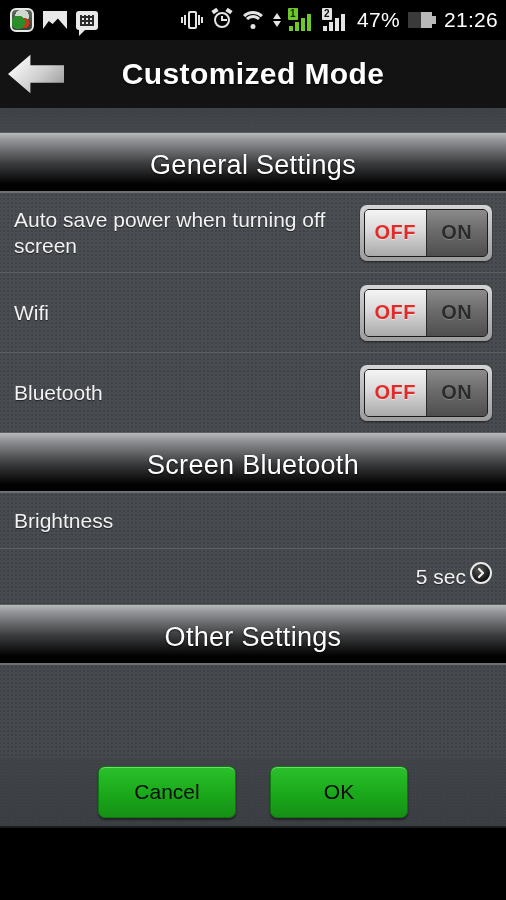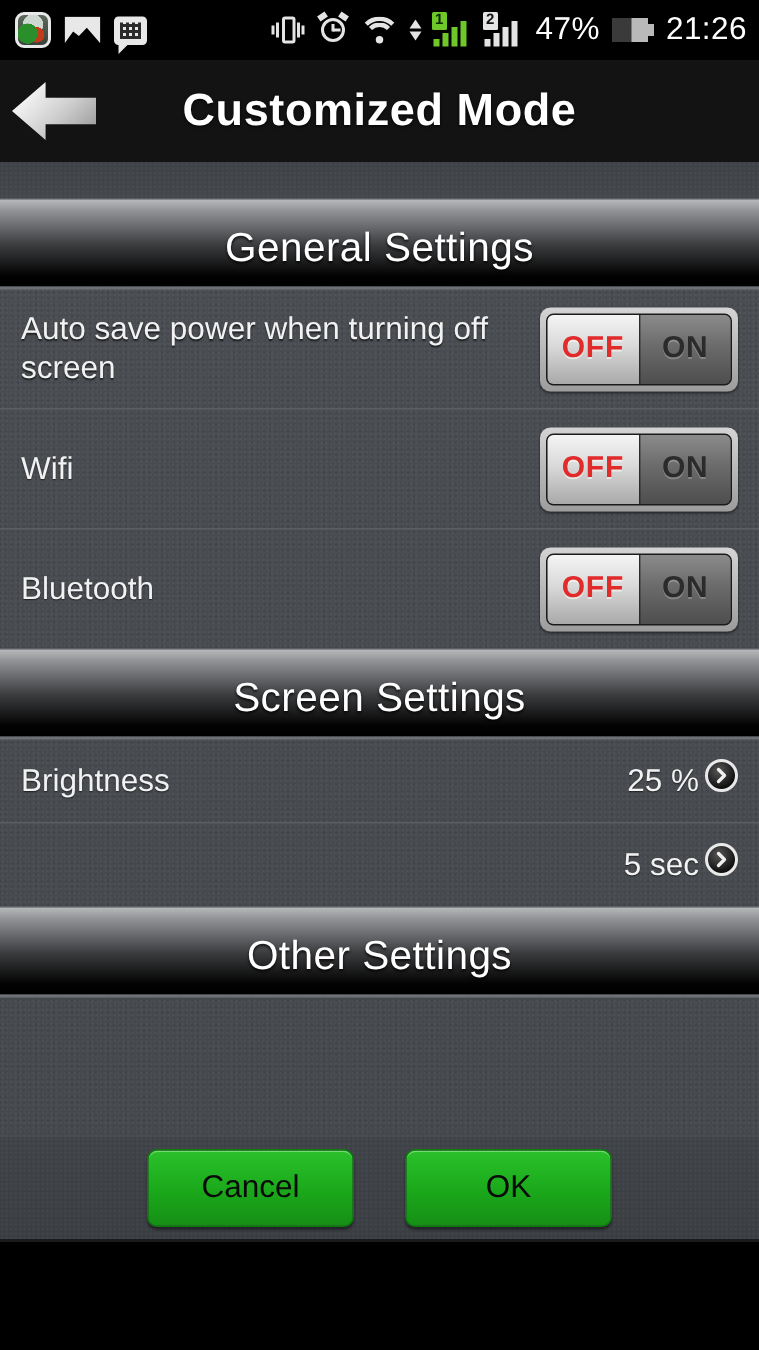--- a/index.html
+++ b/index.html
@@ -374,32 +374,24 @@
           <div class="right">
             <div class="toggle">
               <div class="track">
                 <div class="half off">OFF</div>
                 <div class="half on">ON</div>
               </div>
             </div>
           </div>
         </div>
         <div class="section-header">
-          <div class="label">Screen Settings</div>
+          <div class="label">Screen Bluetooth</div>
         </div>
         <div class="row value-row">
           <div class="name">Brightness</div>
-          <div class="right">
-            <div class="value">25 %</div>
-            <div class="chev">
-              <svg width="12" height="12" viewBox="0 0 12 12">
-                <path d="M4 2 L8 6 L4 10" fill="none" stroke="#f0f0f0" stroke-width="2.2" stroke-linecap="round" stroke-linejoin="round"></path>
-              </svg>
-            </div>
-          </div>
         </div>
         <div class="row value-row">
           <div class="right">
             <div class="value">5 sec</div>
             <div class="chev">
               <svg width="12" height="12" viewBox="0 0 12 12">
                 <path d="M4 2 L8 6 L4 10" fill="none" stroke="#f0f0f0" stroke-width="2.2" stroke-linecap="round" stroke-linejoin="round"></path>
               </svg>
             </div>
           </div>

